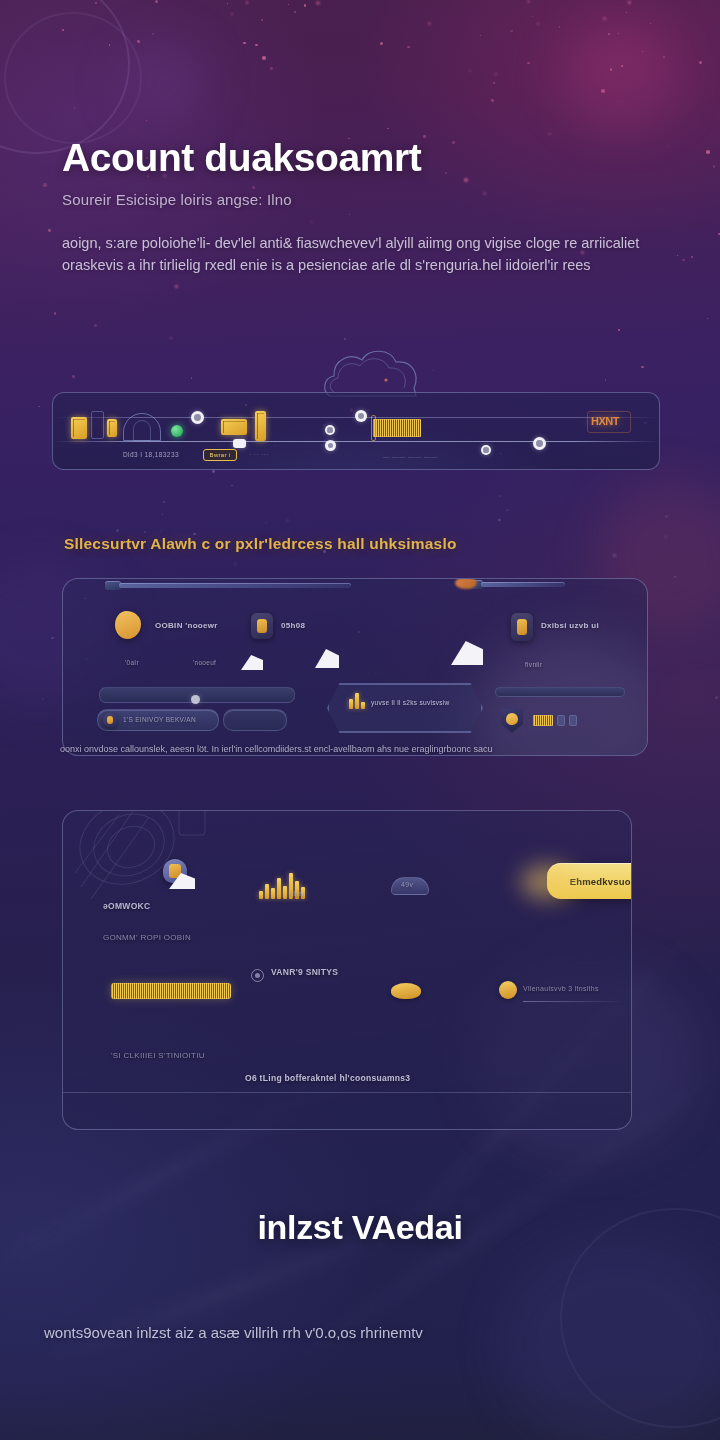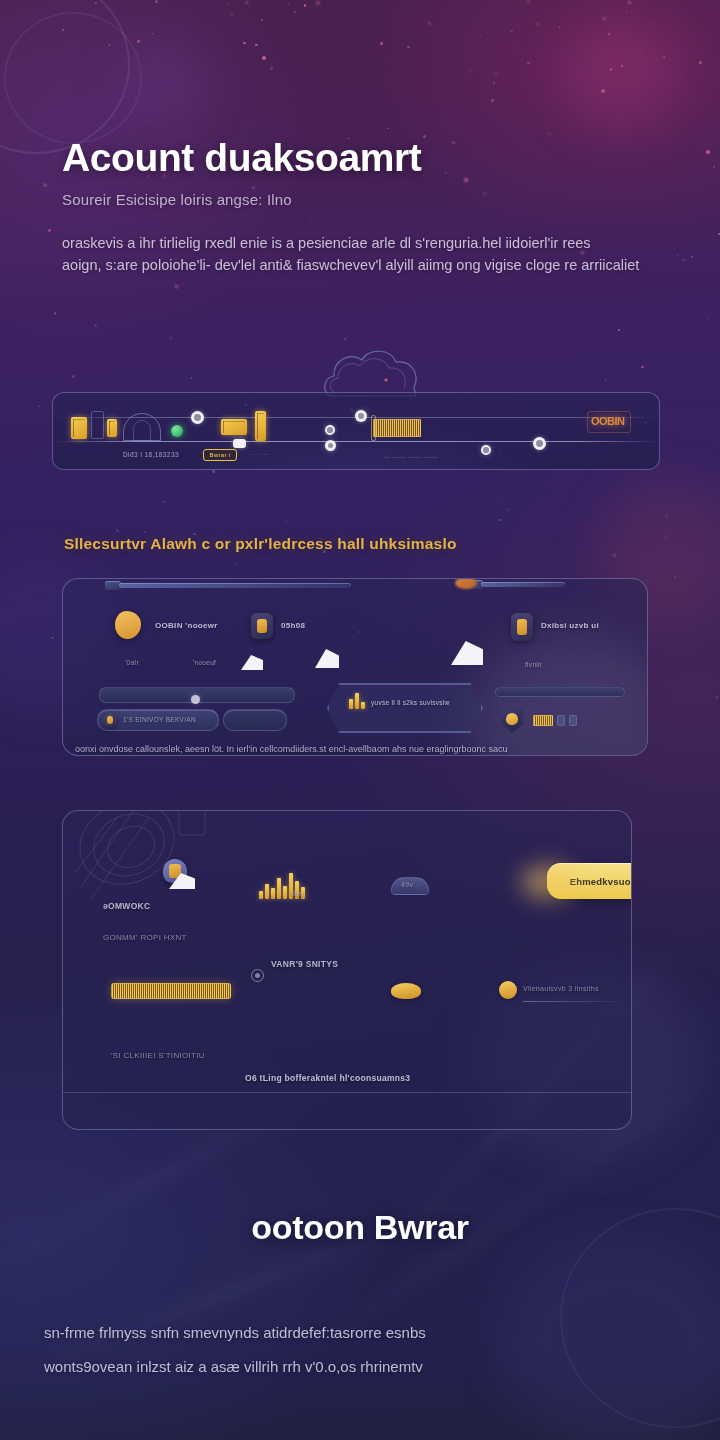--- a/index.html
+++ b/index.html
@@ -272,21 +272,21 @@
     width:56%; height:52%; border-radius:50% 50% 46% 46%;
     background:linear-gradient(160deg,#f5cb63,#d89a2c);
   }
   .minichip {
     position:absolute; border-radius:2px;
     background:rgba(78,82,132,.85);
     border:1px solid rgba(150,160,210,.3);
   }
 
   .caption {
-    position:absolute; left:75px; top:742px; width:600px;
+    position:absolute; left:60px; top:742px; width:600px;
     font-size:9px; line-height:14px;
     color:rgba(214,212,238,.78);
     white-space:nowrap; overflow:hidden;
     text-shadow:0 1px 3px rgba(0,0,0,.4);
   }
 
   
   .panel {
     position:absolute; left:62px; top:810px;
     width:570px; height:320px;
@@ -537,22 +537,22 @@
     </div>
   <div class="streak st1"></div>
   <div class="streak st2"></div>
   <div class="streak st3"></div>
   <div class="streak st4"></div>
 
   <div class="wrap" style="top:138px;">
     <div class="headline">Acount duaksoamrt</div>
     <div class="subhead">Soureir Esicisipe loiris angse: Ilno</div>
     <div class="bodytext">
+      <span>aoign, s:are poloiohe'li- dev'lel anti&amp; fiaswchevev'l alyill  aiimg ong vigise cloge re arriicaliet</span>
       <span>oraskevis a ihr tirlielig rxedl enie  is a pesienciae arle dl s'renguria.hel iidoierl'ir rees</span>
-      <span>aoign, s:are poloiohe'li- dev'lel anti&amp; fiaswchevev'l alyill  aiimg ong vigise cloge re arriicaliet</span>
     </div>
   </div>
 
   <svg class="cloud" viewBox="0 0 104 56">
     <path d="M10 52 C2 48 3 34 14 32 C13 16 30 8 42 16 C48 4 70 4 76 18 C92 16 100 30 94 44 L96 52 Z" fill="none" stroke="rgba(150,180,225,.50)" stroke-width="1.2"></path>
     <path d="M14 48 C8 45 9 36 18 34 C18 22 31 16 40 22 C46 12 64 12 69 24 C82 23 88 33 84 44" fill="none" stroke="rgba(150,180,225,.30)" stroke-width="1"></path>
     <circle cx="66" cy="36" r="1.6" fill="rgba(225,120,90,.8)"></circle>
   </svg>
 
   <div class="hero">
@@ -585,21 +585,21 @@
       </div>
     <div class="barcode" style="left:320px; top:26px; width:48px; height:18px;"></div>
     <div class="wire" style="left:318px; top:22px; width:5px; height:26px; border-color:rgba(240,200,90,.55);"></div>
 
     <div class="dotbadge" style="left:428px; top:52px; width:10px; height:10px;">
         <i></i>
       </div>
     <div class="dotbadge" style="left:480px; top:44px; width:13px; height:13px;">
         <i></i>
       </div>
-    <div class="glowmark" style="left:538px; top:22px;">OOBIN</div>
+    <div class="glowmark" style="left:538px; top:22px;">HXNT</div>
     <div class="wire" style="left:534px; top:18px; width:44px; height:22px; border-color:rgba(230,140,70,.30); border-radius:3px;"></div>
 
     <div class="microtext" style="left:70px; top:58px;">Dlđ3 I 18,183233</div>
     <div class="pillchip" style="left:150px; top:56px; width:34px; height:12px;">Bwrar i</div>
     <div class="microtext" style="left:196px; top:58px; opacity:.45;">· ·· ···</div>
     <div class="microtext" style="left:330px; top:60px; opacity:.40;">—  ——   —— ——</div>
   </div>
 
   <div class="goldhead">Sllecsurtvr Alawh c  or pxlr'ledrcess hall uhksimaslo</div>
 
@@ -663,21 +663,21 @@
         <ellipse cx="64" cy="44" rx="24" ry="20" transform="rotate(-22 64 44)"></ellipse>
         <path d="M8 70 L52 12 M14 84 L66 8 M24 96 L82 14"></path>
         <rect x="112" y="6" width="26" height="26" rx="3"></rect>
       </g>
     </svg>
 
     <div class="blobdark" style="left:100px; top:48px; width:24px; height:24px; border-radius:50% 50% 40% 40%;
                 background:linear-gradient(160deg,#7e86bd,#4b5192);"></div>
     <div class="whitefold" style="left:106px; top:62px; width:26px; height:16px;"></div>
     <div class="pnlabel" style="left:40px; top:90px;">ǝOMWOKC</div>
-    <div class="pnlabel dim" style="left:40px; top:122px;">GONMM' ROPI  HXNT</div>
+    <div class="pnlabel dim" style="left:40px; top:122px;">GONMM' ROPI  OOBIN</div>
 
     <div class="chartbars" id="panelchart" style="left:196px; top:62px; height:26px;">
         <b style="height: 8px;"></b>
         <b style="height: 15px;"></b>
         <b style="height: 11px;"></b>
         <b style="height: 21px;"></b>
         <b style="height: 13px;"></b>
         <b style="height: 26px;"></b>
         <b style="height: 18px;"></b>
         <b style="height: 12px;"></b>
@@ -687,32 +687,31 @@
     <div class="cloudchip" style="left:328px; top:66px; width:38px; height:18px;"></div>
     <div class="pnlabel dim" style="left:338px; top:70px; font-size:7px;">49v</div>
 
     <div class="yellowbtn" style="left:484px; top:52px; width:112px; height:36px;">
       <div class="btnsheen"></div>
       <span>Ehmedkvsuoc</span>
 
     </div>
 
     <div class="ringicon" style="left:188px; top:158px; width:13px; height:13px;"></div>
-    <div class="pnlabel" style="left:208px; top:148px;">VANR'9 SNITYS</div>
+    <div class="pnlabel" style="left:208px; top:156px;">VANR'9 SNITYS</div>
 
     <div class="progressbar" style="left:48px; top:172px; width:120px; height:16px;"></div>
     <div class="pnlabel dim" style="left:48px; top:240px;">'SI CLKIIIEI S'TINIOITIU</div>
 
     <div class="goldcoin" style="left:328px; top:172px; width:30px; height:16px;"></div>
     <div class="goldcoin" style="left:436px; top:170px; width:18px; height:18px; border-radius:50%;"></div>
     <div class="pnlabel dim" style="left:460px; top:174px; font-size:7px;">Vllenaulsvvb  3 ltnsiths</div>
     <div class="thinrule" style="left:460px; top:190px; width:96px;"></div>
 
     <div class="pnlabel" style="left:182px; top:262px; color:rgba(224,222,244,.82);">O6 tLing bofferakntel hl'coonsuamns3</div>
   </div>
 
-  <div class="foothead">ootoon Bwrar</div>
+  <div class="foothead">inlzst VAedai</div>
   <div class="foottext">
-    <span>sn-frme frlmyss snfn smevnynds atidrdefef:tasrorre esnbs</span>
     <span>wonts9ovean inlzst  aiz a asæ villrih  rrh v'0.o,os  rhrinemtv</span>
   </div>
 
 </div>
 
 </body></html>

